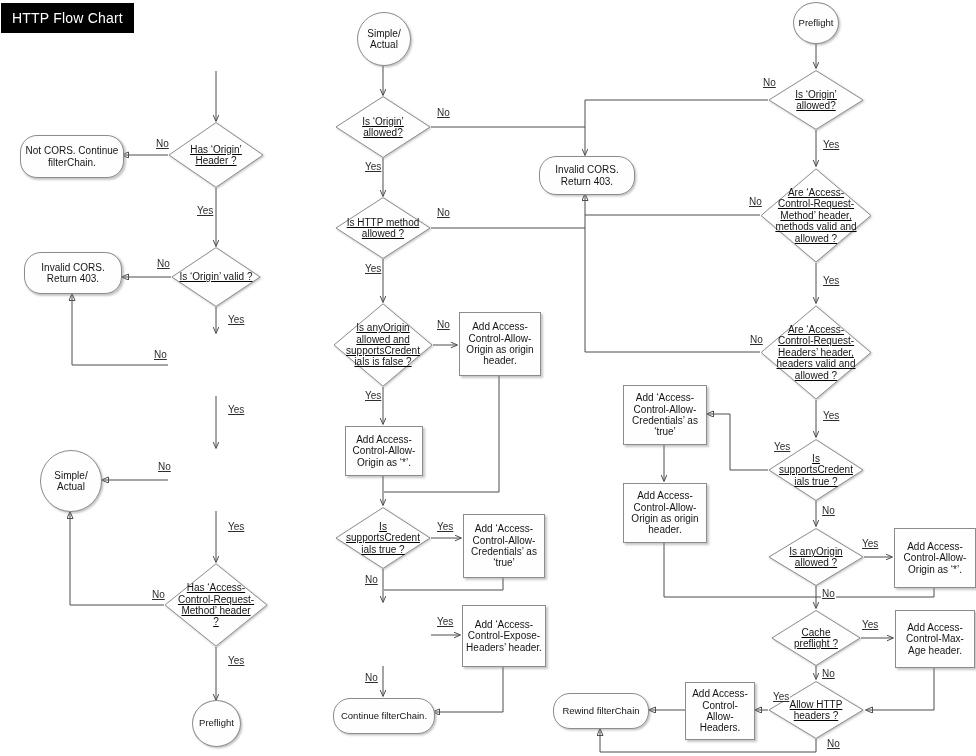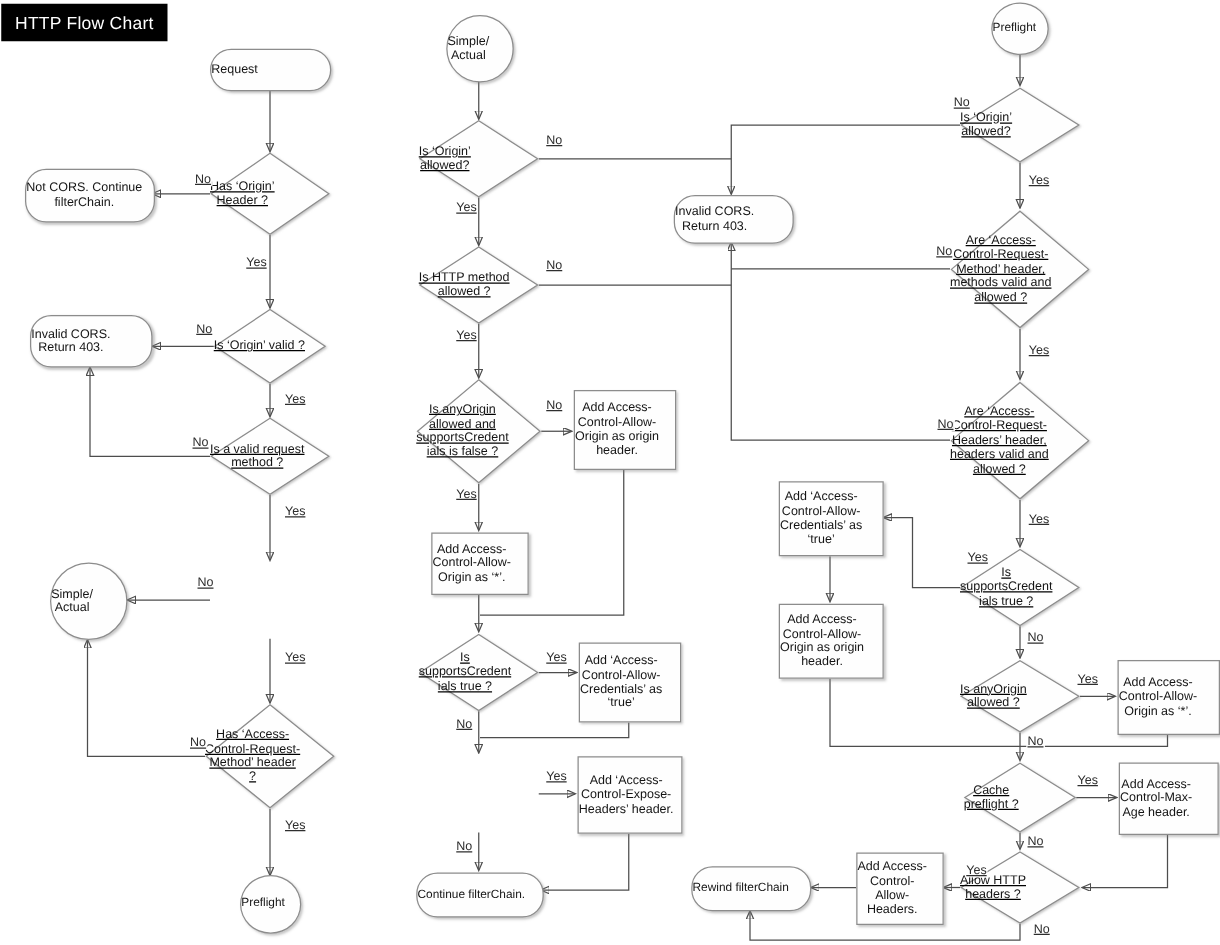--- a/index.html
+++ b/index.html
@@ -3,21 +3,21 @@
 <meta charset="utf-8">
 <style>
   html,body { margin:0; padding:0; background:#fff; }
   .canvas { position:relative; width:976px; height:756px; background:#fff;
             font-family:"Liberation Sans", sans-serif; overflow:hidden; }
   .wires { position:absolute; left:0; top:0; z-index:0; }
   .wires path { stroke:#4d4d4d; stroke-width:1; fill:none; }
   .title { position:absolute; left:1px; top:3px; background:#000; color:#fff;
            font-size:14px; padding:7px 11px; z-index:3; letter-spacing:0.2px; }
   .node { position:absolute; z-index:1; display:flex; align-items:center;
-          justify-content:flex-start; text-align:center; }
+          justify-content:center; text-align:center; }
   .ntext { font-size:10px; line-height:1.14; white-space:pre-line; color:#141414;
            position:relative; z-index:2; }
   .rect, .stadium, .circle { background:#fefefe; border:1px solid #8c8c8c;
            box-shadow:1.5px 1.5px 2px rgba(130,130,130,0.45); }
   .stadium { border-radius:17px; }
   .circle  { border-radius:50%; }
   .diamond { background:transparent;text-decoration:underline; }
   .dshape { position:absolute; left:0; top:0; width:100%; height:100%; overflow:visible;
             filter:drop-shadow(1.5px 1.5px 1px rgba(130,130,130,0.5)); }
   .dshape polygon { fill:#fefefe; stroke:#8c8c8c; stroke-width:1; vector-effect:non-scaling-stroke; }
@@ -81,50 +81,40 @@
     <path d="M861,638 L893,638" marker-end="url(#arr)"></path>
     <path d="M934,666 L934,710 L866,710" marker-end="url(#arr)"></path>
     <path d="M816,666 L816,679" marker-end="url(#arr)"></path>
     <path d="M768,710 L755,710" marker-end="url(#arr)"></path>
     <path d="M685,710 L649,710" marker-end="url(#arr)"></path>
     <path d="M816,739 L816,752 L600,752 L600,729" marker-end="url(#arr)"></path>
   </svg>
 
   <div class="title">HTTP Flow Chart</div>
 
-  <div class="node stadium" style="left:168px;top:39px;width:95px;height:32px">
-      <span class="ntext">Request</span>
-    </div>
   <div class="node diamond" style="left:168px;top:122px;width:96px;height:66px">
       <svg class="dshape" viewBox="0 0 100 100" preserveAspectRatio="none">
         <polygon points="50,1 99,50 50,99 1,50"></polygon>
       </svg>
       <span class="ntext">Has ‘Origin’
 Header ?</span>
     </div>
   <div class="node stadium" style="left:20px;top:135px;width:102px;height:41px">
       <span class="ntext">Not CORS. Continue
 filterChain.</span>
     </div>
   <div class="node stadium" style="left:24px;top:252px;width:96px;height:40px">
       <span class="ntext">Invalid CORS.
 Return 403.</span>
     </div>
   <div class="node diamond" style="left:171px;top:247px;width:90px;height:60px">
       <svg class="dshape" viewBox="0 0 100 100" preserveAspectRatio="none">
         <polygon points="50,1 99,50 50,99 1,50"></polygon>
       </svg>
       <span class="ntext">Is ‘Origin’ valid ?</span>
-    </div>
-  <div class="node diamond" style="left:168px;top:334px;width:96px;height:62px">
-      <svg class="dshape" viewBox="0 0 100 100" preserveAspectRatio="none">
-        <polygon points="50,1 99,50 50,99 1,50"></polygon>
-      </svg>
-      <span class="ntext">Is a valid request
-method ?</span>
     </div>
   <div class="node circle" style="left:40px;top:450px;width:60px;height:60px">
       <span class="ntext">Simple/
 Actual</span>
     </div>
   <div class="node diamond" style="left:164px;top:563px;width:104px;height:84px">
       <svg class="dshape" viewBox="0 0 100 100" preserveAspectRatio="none">
         <polygon points="50,1 99,50 50,99 1,50"></polygon>
       </svg>
       <span class="ntext">Has ‘Access-

